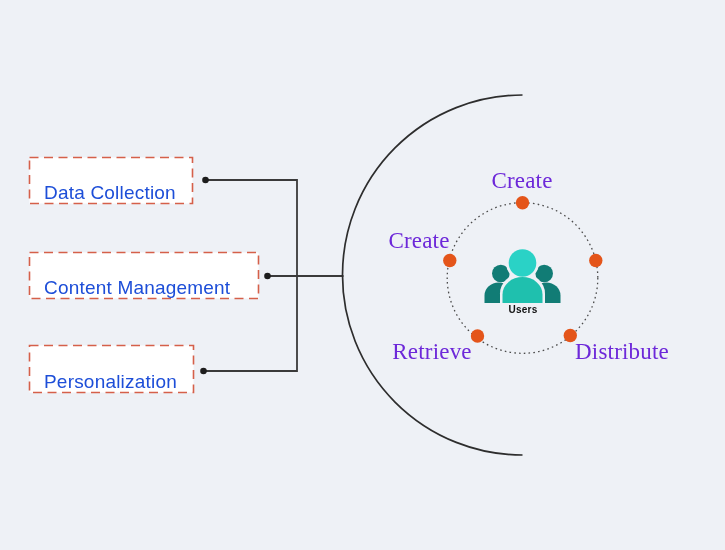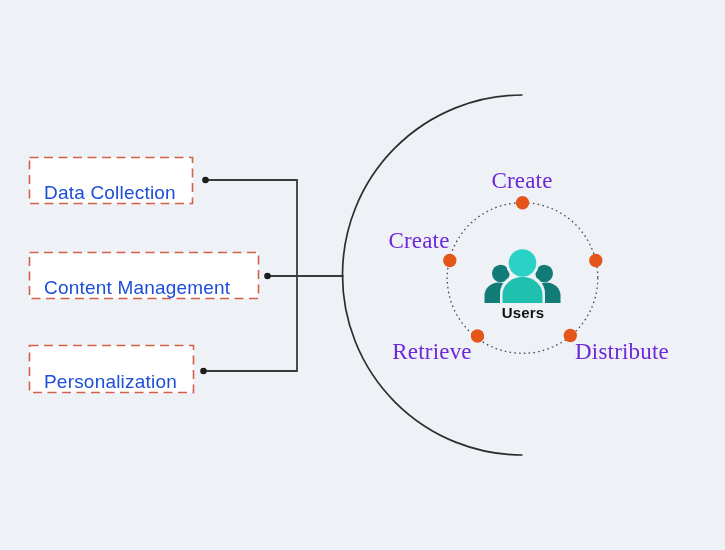--- a/index.html
+++ b/index.html
@@ -42,21 +42,21 @@
   .lbl-create     { left: 522px; top: 181px; }
   .lbl-store      { left: 419px; top: 241px; }
   .lbl-aggregate  { left: 652px; top: 241px; }
   .lbl-retrieve   { left: 432px; top: 352px; }
   .lbl-distribute { left: 622px; top: 352px; }
   .users-label {
     position: absolute;
     left: 473px; top: 304px;
     width: 100px;
     text-align: center;
-    font-size: 15px;
+    font-size: 10px;
     font-weight: 700;
     color: #111;
     letter-spacing: 0.2px;
   }
 </style>
 </head>
 <body>
 
 <div class="canvas">
 

